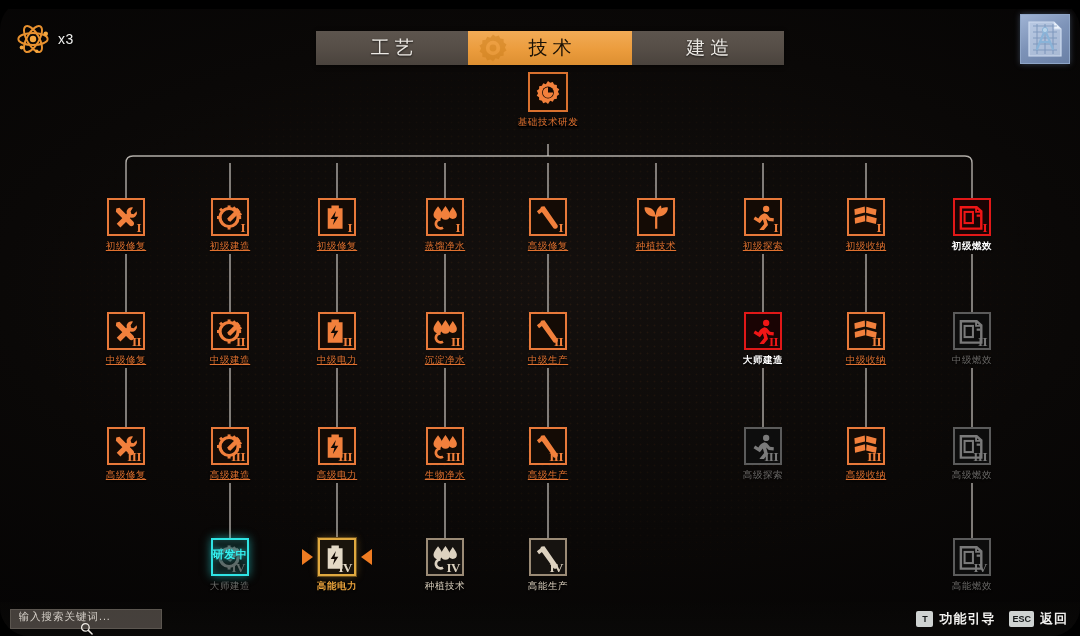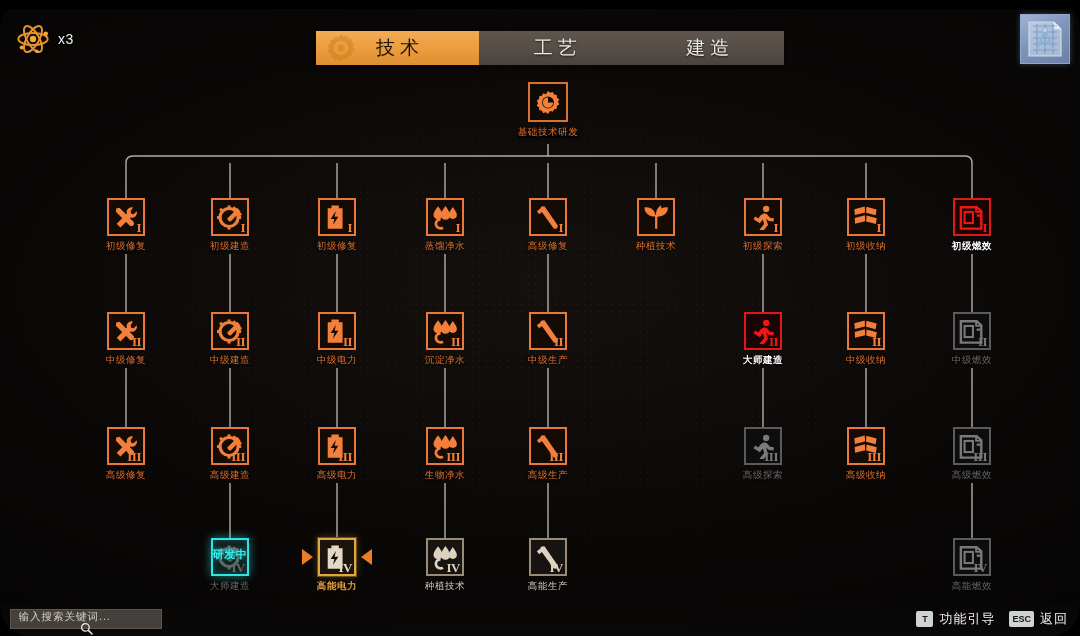--- a/index.html
+++ b/index.html
@@ -117,21 +117,21 @@
     margin-top: 4px;
     font-size: 9.5px;
     letter-spacing: .6px;
     white-space: nowrap;
     text-shadow: 0 1px 2px #000;
   }
 
   
   .node.s-normal .box { border-color: #e8793a; background: #140b05; }
   .node.s-normal .ico, .node.s-normal .tier { color: #f2803c; fill: #f2803c; }
-  .node.s-normal .label { color: #e0712f; }
+  .node.s-normal .label { color: #e0712f; text-decoration: underline; }
 
   
   .node.s-root .box { width: 40px; height: 40px; border-color: #d9712f; }
   .node.s-root .ico { fill: #f2803c; }
   .node.s-root .label { color: #e0712f; }
 
   
   .node.s-red .box { border-color: #e11818; background: #1a0404; }
   .node.s-red .ico, .node.s-red .tier { color: #f01616; fill: #f01616; }
   .node.s-red .label { color: #ffffff; font-weight: 700; }
@@ -209,21 +209,21 @@
     display: flex; align-items: center; gap: 14px;
   }
   .hint { display: flex; align-items: center; gap: 6px; }
   .key {
     min-width: 17px; height: 16px; padding: 0 3px;
     background: #cfd3d2; color: #15191a;
     border-radius: 2px;
     font-size: 9px; font-weight: 700; line-height: 16px;
     text-align: center;
   }
-  .hint .htext { color: #f1f0ee; font-size: 13px; letter-spacing: 1px; }
+  .hint .htext { color: #f1f0ee; font-size: 13px; letter-spacing: 1px; font-weight: bold; }
 </style>
 </head>
 <body>
 
 <div id="root">
   <div id="texture"></div>
 
   <div id="res-counter">
     <svg class="atom" viewBox="0 0 40 36">
       <g fill="none" stroke="#e8912f" stroke-width="2.1">
@@ -250,30 +250,30 @@
       <g fill="none" stroke="#89b3d8" stroke-width="2.2" stroke-linecap="round">
         <path d="M17 9 L9 28"></path>
         <path d="M17 9 L25 28"></path>
         <path d="M12 21 H22"></path>
       </g>
       <circle cx="17" cy="9" r="2.6" fill="#b9d4ea" stroke="#89b3d8" stroke-width="1"></circle>
     </svg>
   </div>
 
   <div id="tabbar">
+    <div class="tab inactive">
+      <span class="tab-label">工艺</span>
+    </div>
     <div class="tab active">
       <svg class="tab-gear" width="30" height="30" viewBox="0 0 30 30">
         <path d="M15 1.5 l2.6 2.1 3.2-1.1 1.5 3 3.3.6.1 3.4 2.8 1.9-1.6 3 1.6 3-2.8 1.9-.1 3.4-3.3.6-1.5 3-3.2-1.1L15 28.5l-2.6-2.1-3.2 1.1-1.5-3-3.3-.6-.1-3.4L1.5 18.6l1.6-3-1.6-3 2.8-1.9.1-3.4 3.3-.6 1.5-3 3.2 1.1z" fill="#c97b17"></path>
         <circle cx="15" cy="15" r="7.2" fill="#eb9c3d"></circle>
         <circle cx="15" cy="15" r="3.4" fill="#c97b17"></circle>
       </svg>
       <span class="tab-label">技术</span>
-    </div>
-    <div class="tab inactive">
-      <span class="tab-label">工艺</span>
     </div>
     <div class="tab inactive">
       <span class="tab-label">建造</span>
     </div>
   </div>
 
   <svg id="lines">
       <path d="M548 144 V156" fill="none" stroke="#cfcac4" stroke-width="1.4" opacity=".85"></path>
       <path d="M126 163 V163 M126 163 Q126 156 133 156 H965 Q972 156 972 163" fill="none" stroke="#cfcac4" stroke-width="1.4" opacity=".85"></path>
       <path d="M126 163 V198" fill="none" stroke="#cfcac4" stroke-width="1.4" opacity=".85"></path>
@@ -302,21 +302,21 @@
       <path d="M866 368 V427" fill="none" stroke="#cfcac4" stroke-width="1.4" opacity=".85"></path>
       <path d="M972 368 V427" fill="none" stroke="#cfcac4" stroke-width="1.4" opacity=".85"></path>
       <path d="M230 483 V538" fill="none" stroke="#cfcac4" stroke-width="1.4" opacity=".85"></path>
       <path d="M337 483 V538" fill="none" stroke="#cfcac4" stroke-width="1.4" opacity=".85"></path>
       <path d="M445 483 V538" fill="none" stroke="#cfcac4" stroke-width="1.4" opacity=".85"></path>
       <path d="M548 483 V538" fill="none" stroke="#cfcac4" stroke-width="1.4" opacity=".85"></path>
       <path d="M972 483 V538" fill="none" stroke="#cfcac4" stroke-width="1.4" opacity=".85"></path>
     </svg>
 
   <div id="tree">
-      <div class="node s-root" style="left: 548px; top: 82px; text-decoration: underline;">
+      <div class="node s-root" style="left: 548px; top: 72px; text-decoration: underline;">
         <div class="box">
           <svg class="ico" width="26" height="25" viewBox="0 0 28 28">
             <path d="M14 1.2l2.4 1.9 3-1 1.4 2.8 3.1.6.1 3.1 2.6 1.8-1.5 2.8 1.5 2.8-2.6 1.8-.1 3.1-3.1.6-1.4 2.8-3-1L14 26.8l-2.4-1.9-3 1-1.4-2.8-3.1-.6-.1-3.1L1.4 17.6l1.5-2.8-1.5-2.8 2.6-1.8.1-3.1 3.1-.6 1.4-2.8 3 1z" fill="#f2803c"></path>
             <circle cx="14" cy="14" r="6.6" fill="#120a05"></circle>
             <path d="M14 8.2a5.8 5.8 0 1 0 5.8 5.8h-5.8z" fill="#f2803c"></path>
           </svg>
         </div>
         <div class="label">基础技术研发</div>
       </div>
       <div class="node s-normal" style="left: 126px; top: 198px;">

